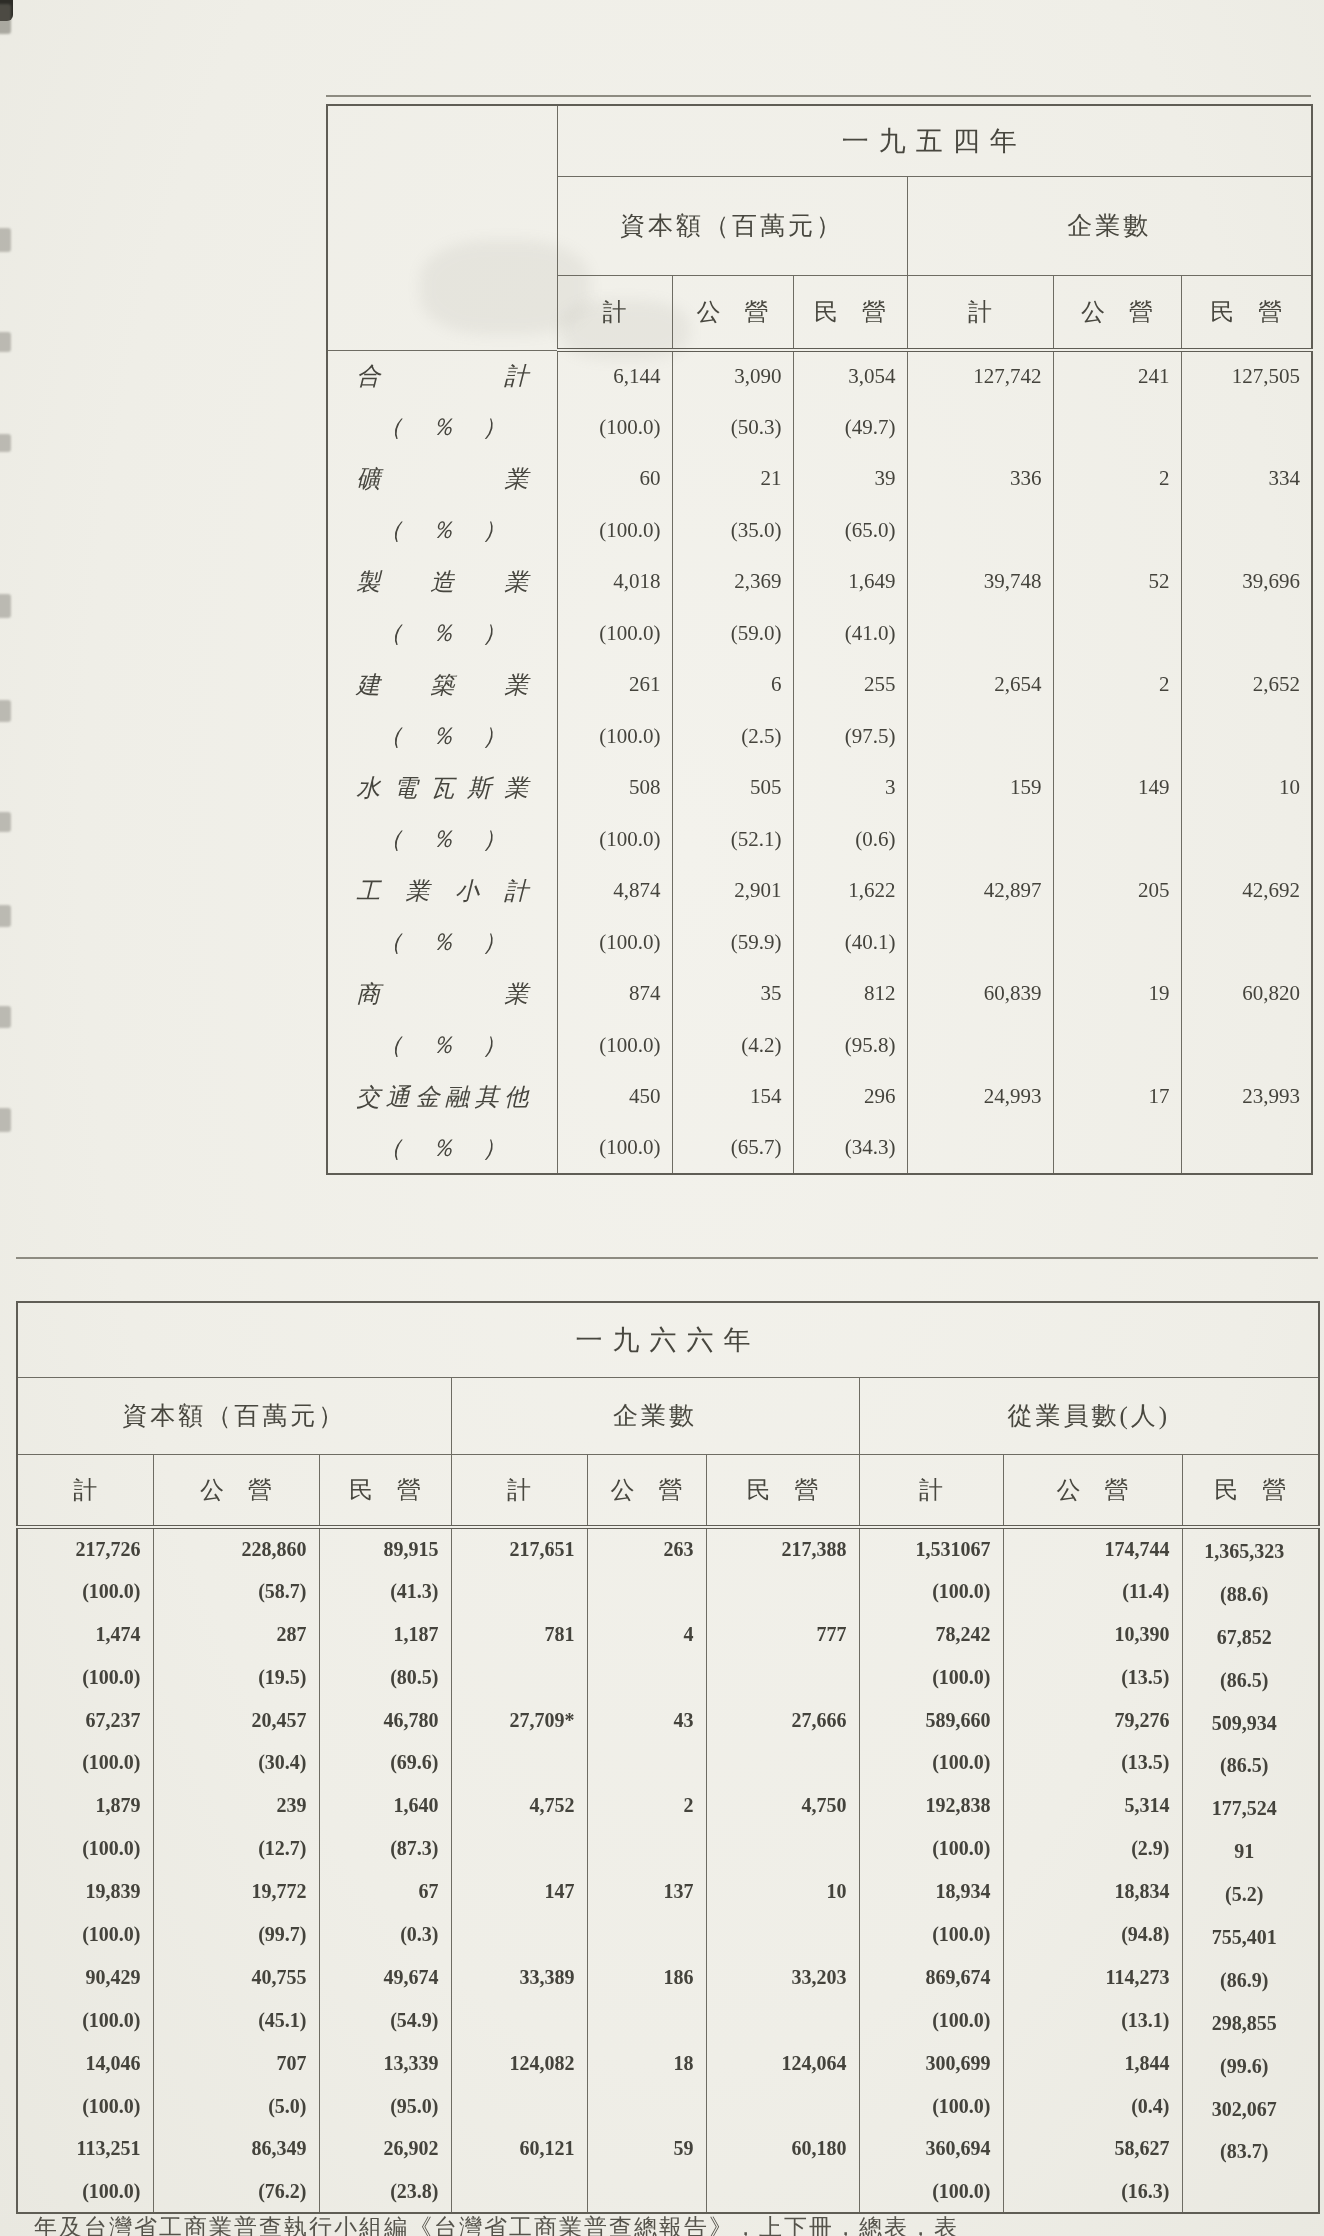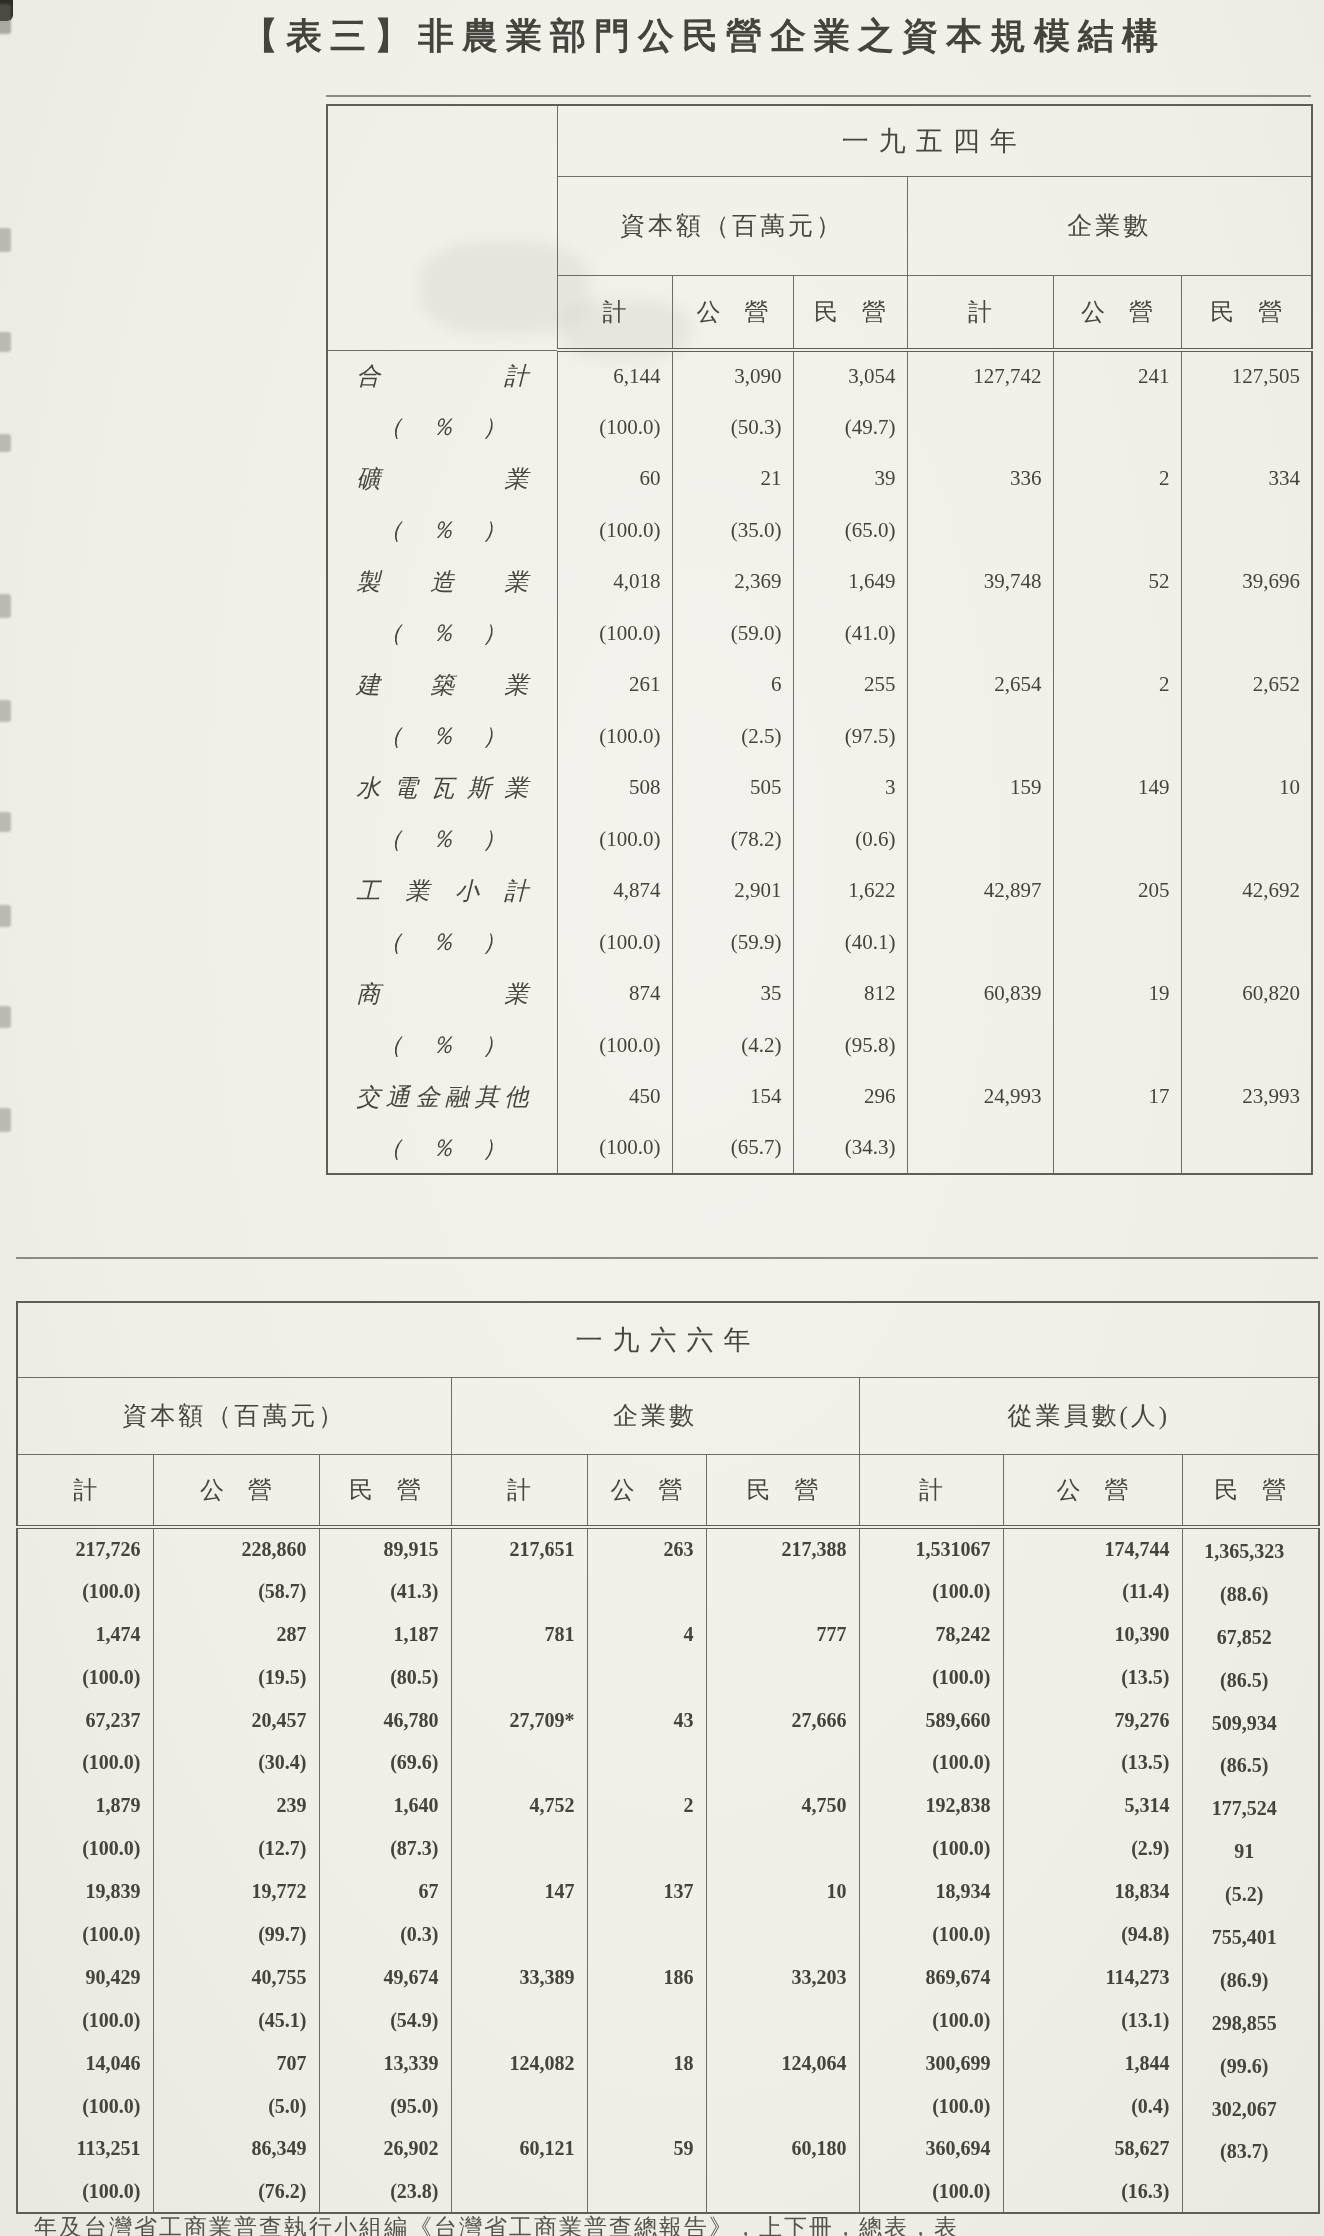--- a/index.html
+++ b/index.html
@@ -81,21 +81,20 @@
   <div class="mfrag" style="top:434px;height:18px;"></div>
   <div class="mfrag" style="top:594px;height:24px;"></div>
   <div class="mfrag" style="top:700px;height:22px;"></div>
   <div class="mfrag" style="top:812px;height:20px;"></div>
   <div class="mfrag" style="top:905px;height:22px;"></div>
   <div class="mfrag" style="top:1006px;height:22px;"></div>
   <div class="mfrag" style="top:1108px;height:24px;"></div>
   <div class="ghost" style="left:420px;top:240px;width:170px;height:95px;"></div>
   <div class="ghost" style="left:560px;top:300px;width:130px;height:60px;"></div>
 
-  <h1 class="title">【表三】非農業部門公民營企業之資本規模結構</h1>
 
   <div class="top-rule rule-1954"></div>
 
   <table class="t t1954">
     <colgroup>
       <col style="width:230px">
         <col style="width:115px">
         <col style="width:121px">
       <col style="width:114px">
         <col style="width:146px">
@@ -198,21 +197,21 @@
           <td class="num">508</td>
           <td class="num">505</td>
           <td class="num">3</td>
           <td class="num">159</td>
           <td class="num">149</td>
           <td class="num">10</td>
         </tr>
         <tr class="pct-row">
           <td class="row-label"><span class="jlabel pctw">（％）</span></td>
           <td class="num">(100.0)</td>
-          <td class="num">(78.2)</td>
+          <td class="num">(52.1)</td>
           <td class="num">(0.6)</td>
           <td class="num"></td>
           <td class="num"></td>
           <td class="num"></td>
         </tr>
         <tr class="val-row">
           <td class="row-label"><span class="jlabel wide">工業小計</span></td>
           <td class="num">4,874</td>
           <td class="num">2,901</td>
           <td class="num">1,622</td>

